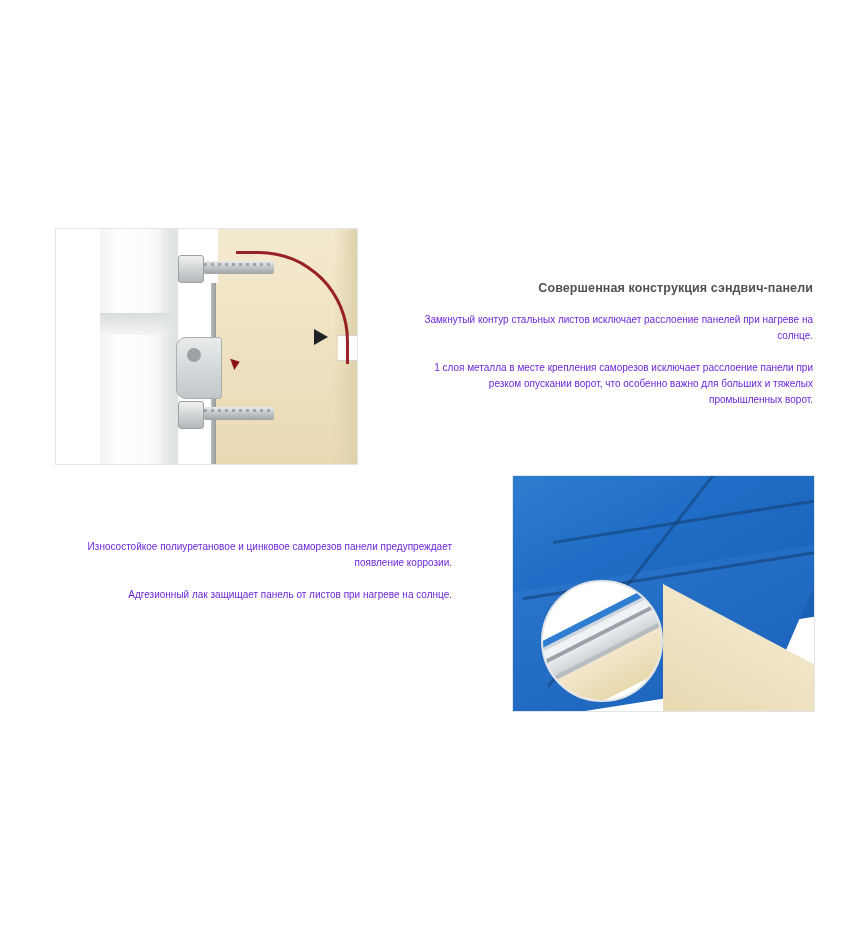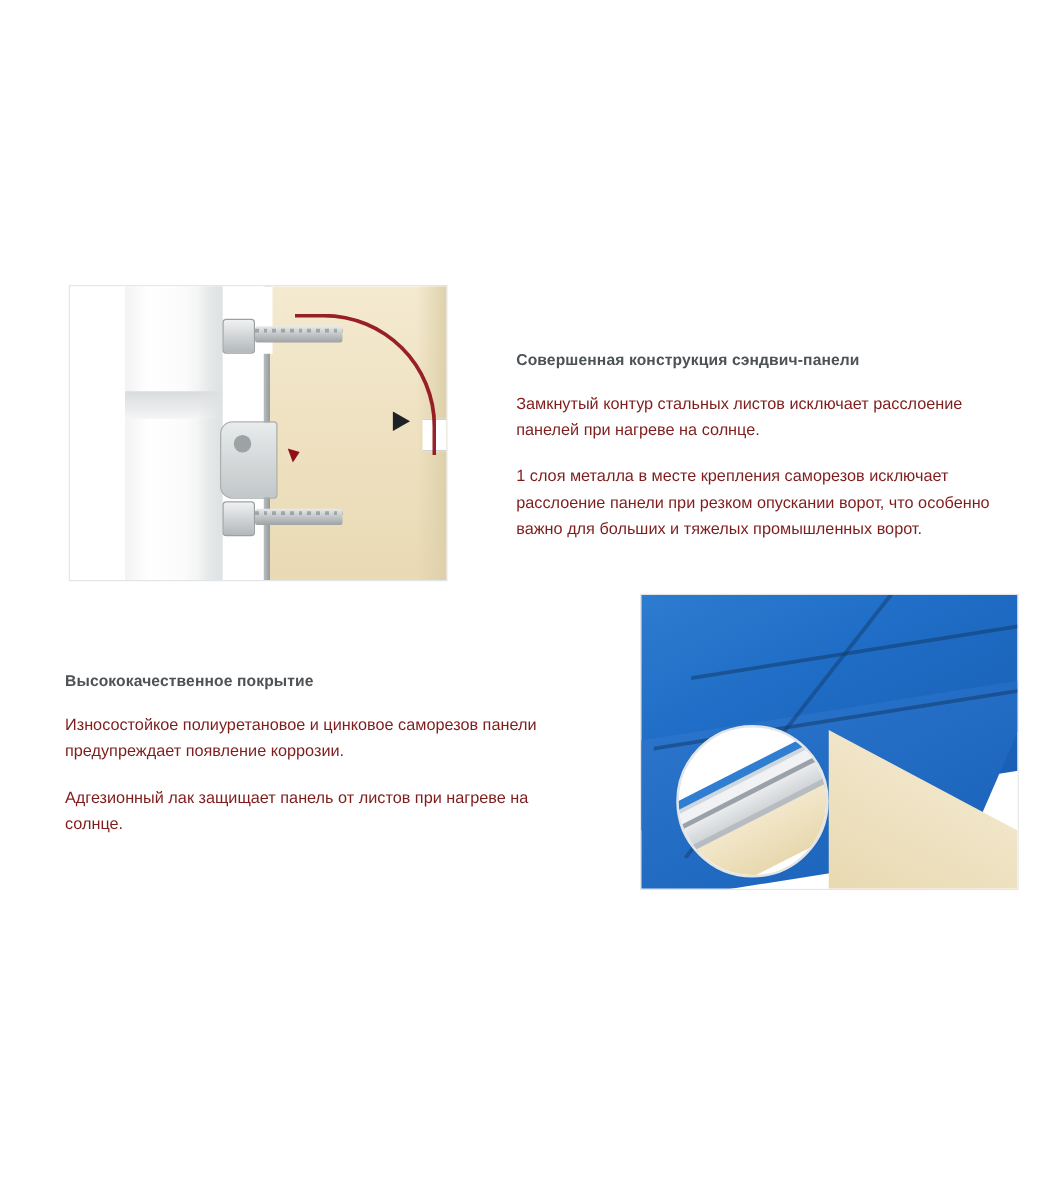--- a/index.html
+++ b/index.html
@@ -13,20 +13,21 @@
     font-family: "Liberation Sans", sans-serif;
     color: #555a5e;
     position: relative;
     overflow: hidden;
   }
 
   .page {
     position: relative;
     width: 850px;
     height: 950px;
+    text-align: right;
   }
 
   
   .block-1 {
     position: absolute;
     left: 0;
     top: 228px;
     width: 850px;
     height: 240px;
   }
@@ -82,23 +83,23 @@
     margin: 0 0 14px 0;
     font-size: 12.5px;
     font-weight: bold;
     color: #4d5256;
     letter-spacing: 0.1px;
     line-height: 1.4;
   }
 
   p.para {
     margin: 2px 0 16px 0;
-    font-size: 13px;
+    font-size: 10px;
     line-height: 1.62;
-    color: #7f1d1d;
+    color: #6d28d9;
   }
   p.para:last-child {
     margin-bottom: 0;
   }
 
   
   .panel-scene {
     position: absolute;
     inset: 0;
     background: #ffffff;
@@ -331,21 +332,20 @@
       <h3 class="heading">Совершенная конструкция сэндвич-панели</h3>
       <p class="para">Замкнутый контур стальных листов исключает расслоение панелей при нагреве на солнце.</p>
       <p class="para">1 слоя металла в месте крепления саморезов исключает расслоение панели при резком опускании ворот, что особенно важно для больших и тяжелых промышленных ворот.</p>
     </div>
 
   </div>
 
   <div class="block-2">
 
     <div class="text-2">
-      <h3 class="heading">Высококачественное покрытие</h3>
       <p class="para">Износостойкое полиуретановое и цинковое саморезов панели предупреждает появление коррозии.</p>
       <p class="para">Адгезионный лак защищает панель от листов при нагреве на солнце.</p>
     </div>
 
     <div class="fig-2">
       <div class="panel2-scene">
         <div class="p2-blue"></div>
         <div class="p2-blue-face"></div>
         <div class="p2-cream"></div>
         <div class="p2-groove p2-g1"></div>

